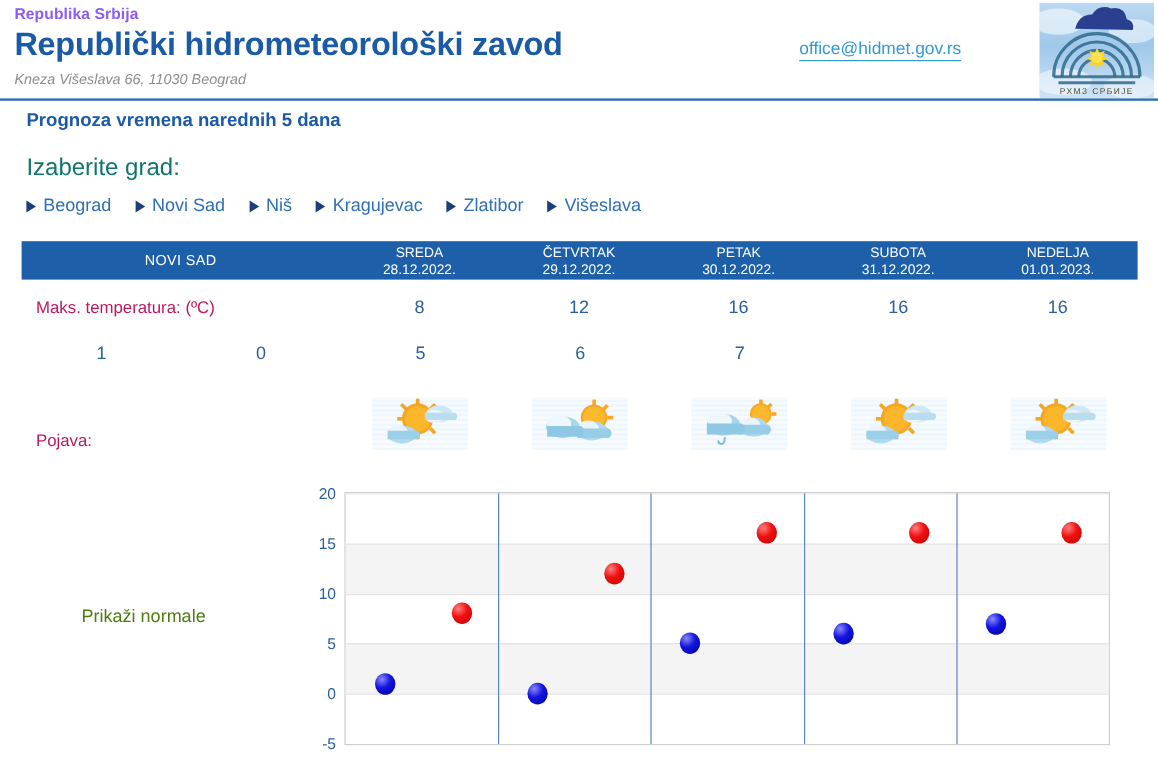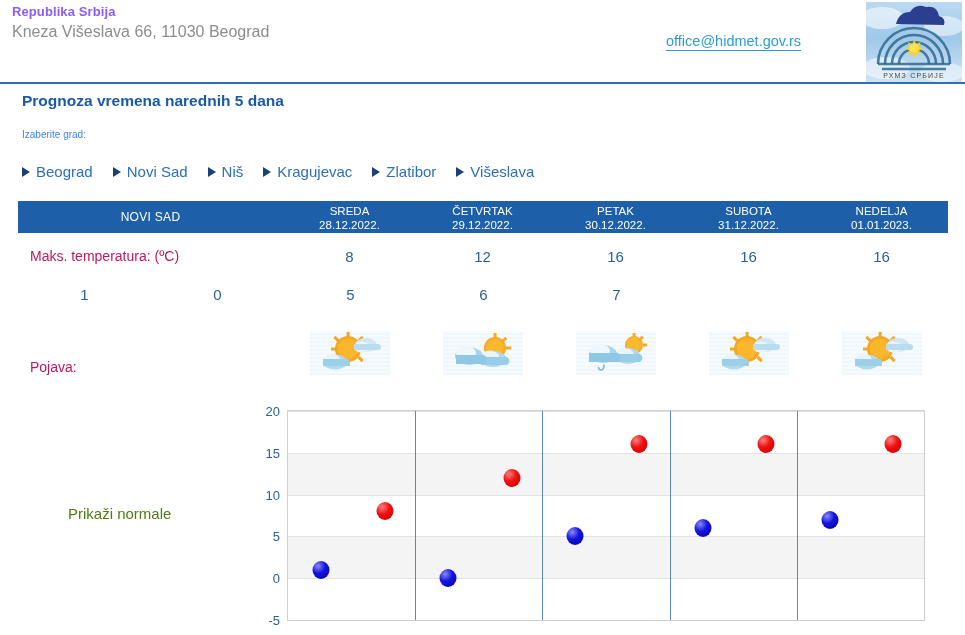--- a/index.html
+++ b/index.html
@@ -17,21 +17,21 @@
   .brand { position:absolute; left:12px; top:4px; }
   .brand-small {
     font-size: 13px; font-weight: bold; color:#8b5cf6; letter-spacing:0.1px;
     line-height:16px;
   }
   .brand-main {
     font-size: 27px; font-weight: bold; color:#1b5aa6;
     line-height: 33px; letter-spacing: -0.2px; margin-top:1px;
   }
   .brand-addr {
-    font-size: 16px; color:#8d8d8d; line-height:18px; margin-top:3px;
+    font-size: 12px; color:#8d8d8d; line-height:18px; margin-top:3px;font-style:italic;
   }
   .email-link {
     position:absolute; left:666px; top:33px;
     font-size:14.5px; color:#2e9bd6; text-decoration:none;
     border-bottom:1px solid #2e9bd6; padding-bottom:1px;
   }
   .logo-box {
     position:absolute; left:866px; top:2px; width:96px; height:80px;
     overflow:hidden;
   }
@@ -40,21 +40,21 @@
     background:#2f6fb5;
   }
 
   
   .section-title {
     position:absolute; left:22px; top:92px;
     font-size:15.5px; font-weight:bold; color:#1b5aa6;
   }
   .choose-label {
     position:absolute; left:22px; top:129px;
-    font-size:10px; color:#3b82f6;
+    font-size:20px; color:#0f766e;
   }
   .city-nav {
     position:absolute; left:22px; top:163px;
     display:flex; align-items:flex-start; gap:0px;
   }
   .city-item {
     display:flex; align-items:center; gap:6px;
     margin-right:20px; cursor:pointer; text-decoration:none;
   }
   .city-arrow {
@@ -140,20 +140,21 @@
   }
 </style>
 </head>
 <body>
 
 <div class="page">
 
   <div class="site-header">
     <div class="brand">
       <div class="brand-small">Republika Srbija</div>
+      <div class="brand-main">Republički hidrometeorološki zavod</div>
       <div class="brand-addr">Kneza Višeslava 66, 11030 Beograd</div>
     </div>
 
     <a class="email-link" href="#">office@hidmet.gov.rs</a>
 
     <div class="logo-box">
       <svg width="96" height="80" viewBox="0 0 96 80">
         <defs>
           <linearGradient id="skyg" x1="0" y1="0" x2="0" y2="1">
             <stop offset="0%" stop-color="#bcd9f2"></stop>

